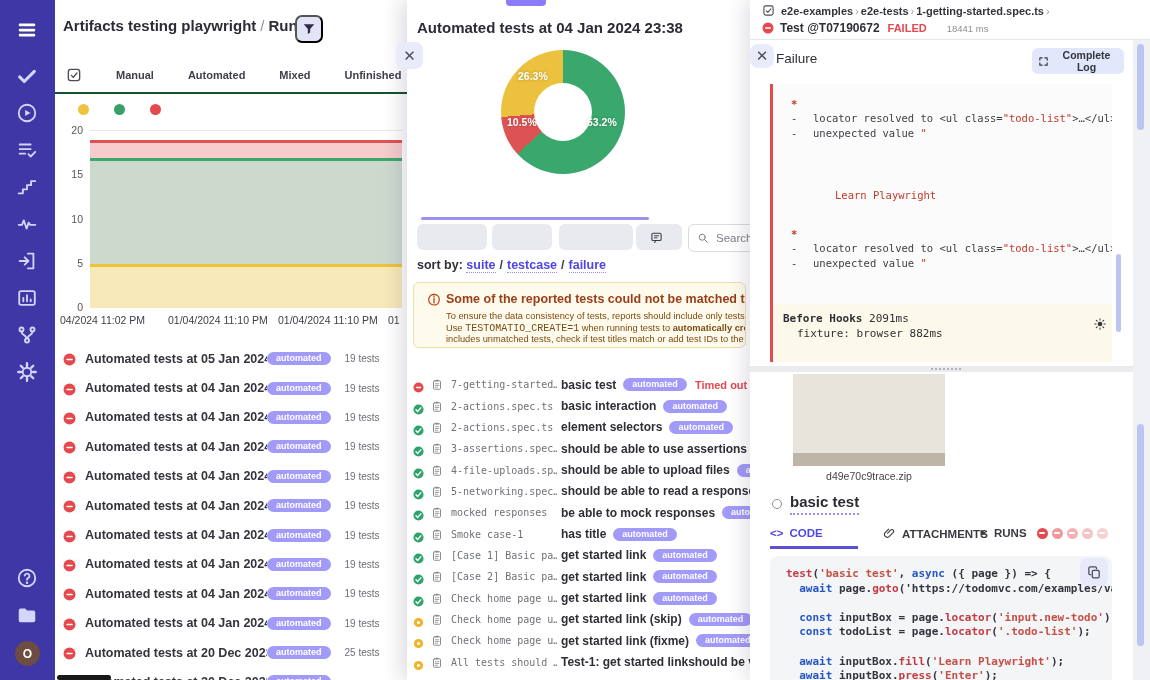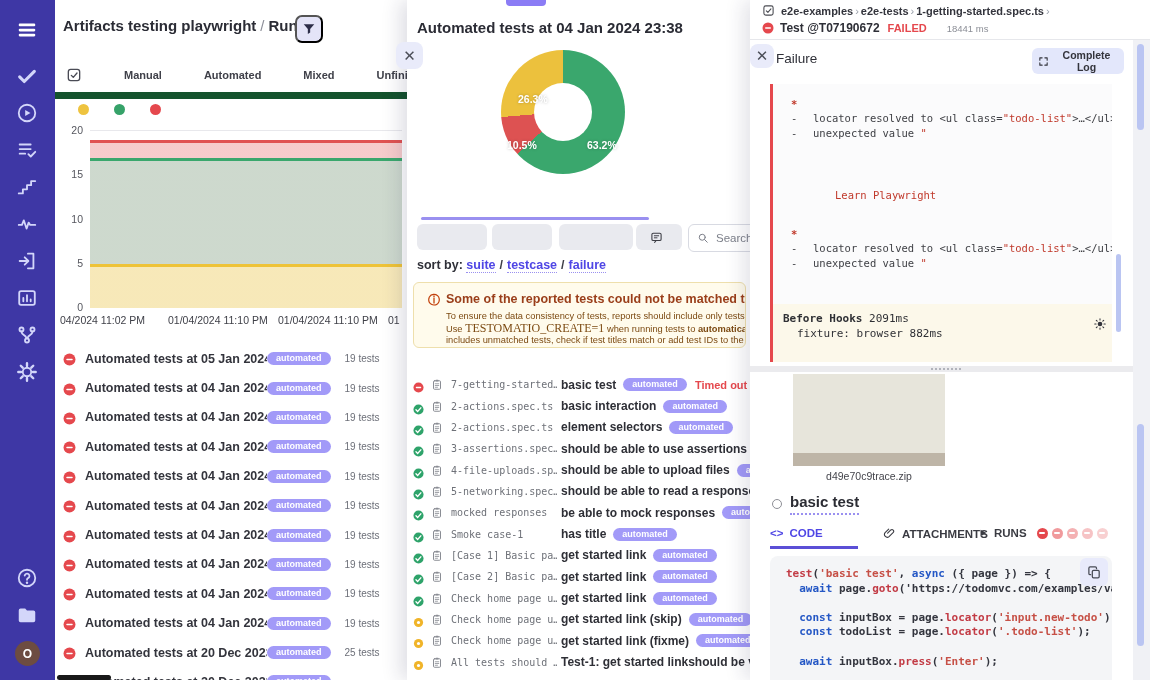--- a/index.html
+++ b/index.html
@@ -20,22 +20,22 @@
   #left-panel{position:absolute;left:55px;top:0;width:355px;height:680px;background:#fff;overflow:hidden;}
   .lp-title{position:absolute;left:8px;top:17px;font-size:15px;font-weight:700;color:#2b2c35;}
   .lp-title .sep{color:#8d8f99;font-weight:400;padding:0 4px;}
   .btn-filter{position:absolute;left:240px;top:15px;width:28px;height:28px;border-radius:7px;
               background:#e4e4f8;display:flex;align-items:center;justify-content:center;color:#2c2d48;}
   .btn-filter svg{width:14px;height:14px;}
   .lp-search{position:absolute;left:276px;top:14px;width:120px;height:28px;border:1px solid #d8dae2;
              border-radius:7px;background:#fff;display:flex;align-items:center;gap:6px;
              padding:0 8px;color:#7d808a;font-size:11.5px;}
   .lp-search svg{width:13px;height:13px;flex:0 0 auto;}
-  .lp-tabs{position:absolute;left:0;top:58px;width:355px;height:34px;border-bottom:7px solid #14532d;
-           display:flex;align-items:center;gap:16px;}
+  .lp-tabs{position:absolute;left:0;top:58px;width:355px;height:34px;border-bottom:2px solid #14532d;
+           display:flex;align-items:center;gap:8px;}
   .lp-tabs .ic-sel{margin-left:11px;color:#4a4b55;}
   .lp-tabs .ic-sel svg{width:16px;height:16px;}
   .lp-tab{font-size:11px;font-weight:700;color:#3f4049;margin-left:26px;cursor:pointer;}
   .lp-legend{position:absolute;left:0;top:100px;height:18px;display:flex;gap:20px;padding-left:23px;}
   .lg-item{display:flex;align-items:center;gap:5px;font-size:11px;color:#3c3d45;}
   .lg-dot{width:11px;height:11px;border-radius:50%;}
   
   #lp-chart{position:absolute;left:0;top:124px;width:355px;height:210px;}
   #plot{position:absolute;left:35px;top:6px;width:312px;height:177px;border-top:1px solid #e8e8ec;}
   .band{position:absolute;left:0;right:0;}
@@ -51,41 +51,41 @@
   .run-count{margin-left:14px;font-size:10px;color:#6c6f78;flex:0 0 auto;}
   #hscroll{position:absolute;left:57px;top:675px;width:54px;height:5px;background:#191919;border-radius:3px;}
 
   
   #mid-panel{position:absolute;left:407px;top:0;width:343px;height:680px;background:#fff;overflow:hidden;
              box-shadow:-7px 0 18px rgba(30,30,70,.14);}
   #mid-pill{position:absolute;left:99px;top:0;width:40px;height:6px;background:#8b7cf5;border-radius:0 0 4px 4px;}
   .mid-title{position:absolute;left:10px;top:19px;font-size:15px;font-weight:700;color:#2b2c35;white-space:nowrap;}
   #donut{position:absolute;left:94px;top:50px;width:124px;height:124px;border-radius:50%;}
   #donut .hole{position:absolute;left:33px;top:33px;width:58px;height:58px;border-radius:50%;background:#fff;}
-  .pct{position:absolute;color:#fff;font-size:10.5px;font-weight:700;text-shadow:0 0 3px rgba(0,0,0,.25);margin-top:23px;}
+  .pct{position:absolute;color:#fff;font-size:10.5px;font-weight:700;text-shadow:0 0 3px rgba(0,0,0,.25);}
   #tests-tab{position:absolute;left:0;top:197px;width:316px;text-align:center;color:#5b4fd6;
              font-size:12.5px;font-weight:700;letter-spacing:.5px;cursor:pointer;}
   #tests-underline{position:absolute;left:14px;top:217px;width:228px;height:2.5px;background:#9a90f0;border-radius:2px;}
   .fbtn{position:absolute;top:224px;height:26px;background:#e9eaef;border-radius:6px;border:0;
         font-family:inherit;font-size:12px;font-weight:700;color:#3c3d45;display:flex;
         align-items:center;justify-content:center;gap:5px;cursor:pointer;}
   .fbtn .cnt{font-weight:700;}
   .mid-search{position:absolute;left:281px;top:224px;width:90px;height:26px;border:1px solid #d8dae2;
               border-radius:6px;background:#fff;display:flex;align-items:center;gap:6px;padding:0 8px;
               color:#7d808a;font-size:11.5px;}
   .mid-search svg{width:12px;height:12px;}
   #sort-row{position:absolute;left:10px;top:258px;font-size:12.5px;color:#2e2f37;font-weight:700;}
   .sort-link{color:#4f46e5;font-weight:700;border-bottom:1.5px dotted #9a90f0;cursor:pointer;}
   .sort-sep{color:#3c3d45;padding:0 4px;}
   #warn{position:absolute;left:6px;top:282px;width:331px;height:64px;background:#fffbec;
         border:1px solid #eedfac;border-radius:6px;overflow:hidden;}
   #warn .w-ic{position:absolute;left:14px;top:9px;color:#c2410c;font-size:12px;font-weight:700;}
   #warn .w-title{position:absolute;left:32px;top:9px;font-size:12.5px;font-weight:700;color:#9a3e1a;white-space:nowrap;}
   #warn .w-body{position:absolute;left:32px;top:28px;font-size:9.3px;color:#7c4a12;line-height:11.5px;white-space:nowrap;}
-  #warn .w-code{font-family:Liberation Serif, serif;font-size:12px;}
+  #warn .w-code{font-family:Liberation Mono, monospace;font-size:10px;}
   #mid-tests{position:absolute;left:0;top:374px;width:343px;height:306px;overflow:hidden;}
   .t-row{height:21.35px;display:flex;align-items:center;padding-left:6px;white-space:nowrap;cursor:pointer;}
   .t-ic{width:11px;height:11px;flex:0 0 auto;}
   .t-clip{margin-left:7px;color:#8a8d94;flex:0 0 auto;display:flex;}
   .t-clip svg{width:12px;height:13px;}
   .t-suite{margin-left:8px;width:106px;font-family:"DejaVu Sans Mono",monospace;font-size:10px;
            color:#6e7178;overflow:hidden;flex:0 0 auto;}
   .t-title{margin-left:4px;font-size:12px;font-weight:700;color:#2e2f36;}
   .t-row .badge{margin-left:7px;}
   .t-note{margin-left:8px;font-size:11px;font-weight:700;color:#e5484d;}
@@ -819,20 +819,21 @@
         </span>
     </div>
     <div id="code-underline"></div>
     <div id="code-box">
         <div class="code-line"><span class="c-fn">test</span>(<span class="c-str">'basic test'</span>, <span class="c-kw">async</span> ({ page }) =&gt; {</div>
         <div class="code-line">  <span class="c-kw">await</span> page.<span class="c-fn">goto</span>('https://todomvc.com/examples/vanilla-e</div>
         <div class="code-line">&nbsp;</div>
         <div class="code-line">  <span class="c-kw">const</span> inputBox = page.<span class="c-fn">locator</span>(<span class="c-str">'input.new-todo'</span>);</div>
         <div class="code-line">  <span class="c-kw">const</span> todoList = page.<span class="c-fn">locator</span>(<span class="c-str">'.todo-list'</span>);</div>
         <div class="code-line">&nbsp;</div>
+        <div class="code-line">  <span class="c-kw">await</span> inputBox.<span class="c-fn">fill</span>(<span class="c-str">'Learn Playwright'</span>);</div>
         <div class="code-line">  <span class="c-kw">await</span> inputBox.<span class="c-fn">press</span>(<span class="c-str">'Enter'</span>);</div>
       </div>
     <button id="copy-btn">
         <span style="display:flex;width:15px;height:15px">
           <svg viewBox="0 0 24 24" fill="none" stroke="currentColor" stroke-width="2" stroke-linecap="round" stroke-linejoin="round">
             <rect x="8.5" y="8.5" width="11" height="12" rx="2"></rect>
             <path d="M5.8 15.5H5a2 2 0 0 1-2-2V5a2 2 0 0 1 2-2h8.2a2 2 0 0 1 2 2v.8"></path>
           </svg>
         </span>
       </button>

